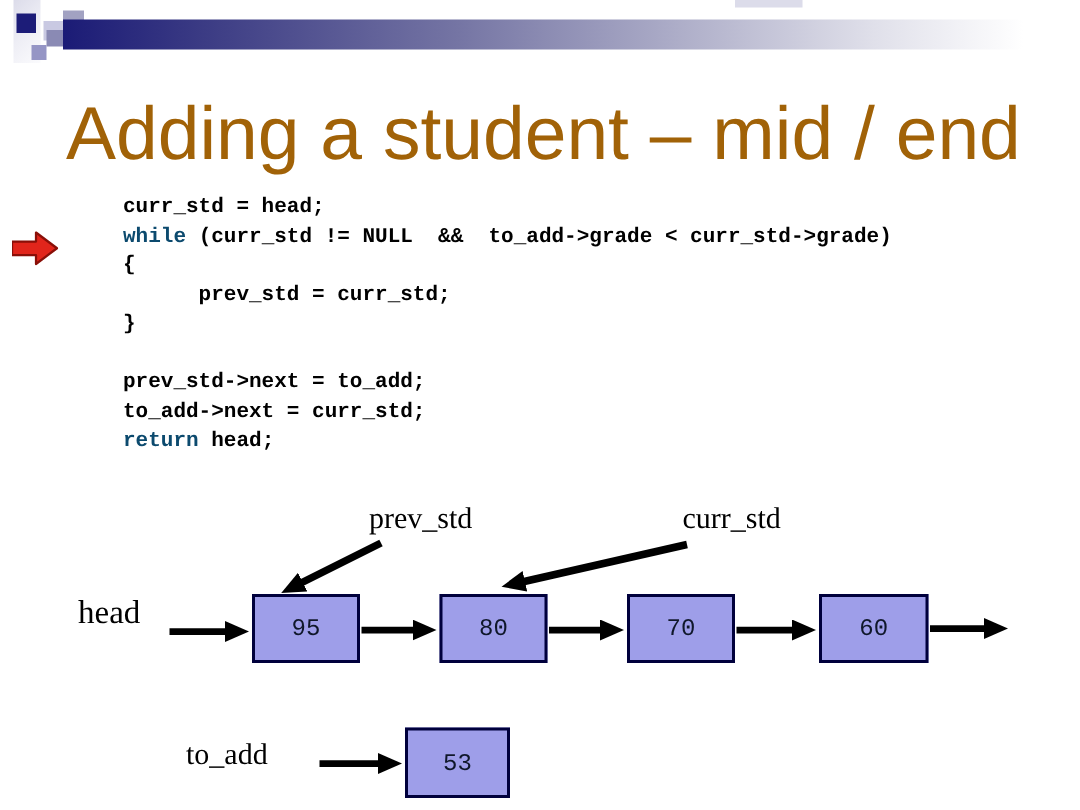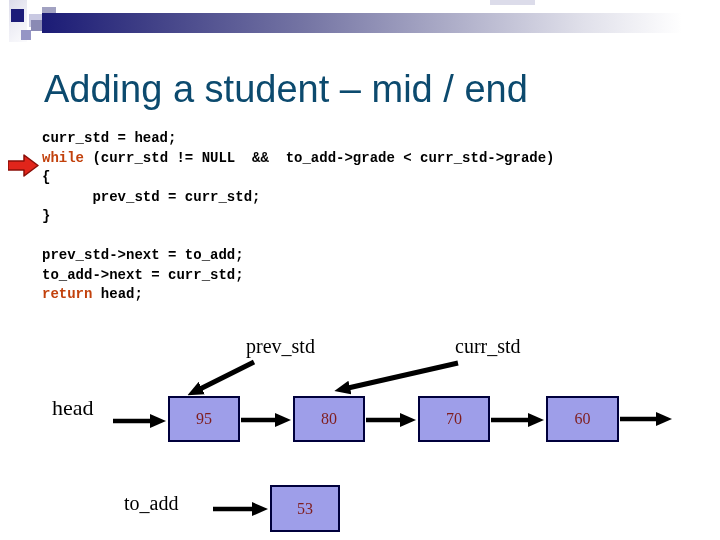--- a/index.html
+++ b/index.html
@@ -16,46 +16,46 @@
   .sq-med{left:42px;top:7px;width:14px;height:14px;background:#a2a2c2;}
   .sq-dark2{left:31px;top:20px;width:11px;height:11px;background:#8a8ab4;}
   .sq-purple{left:21px;top:30px;width:10px;height:10px;background:#9595c5;}
   .sq-faint{left:490px;top:0;width:45px;height:5px;background:#dcdcea;}
   .deco-bar{position:absolute;left:42px;top:13px;width:660px;height:20px;
     background:linear-gradient(90deg,#1b1b76 0%,#3d3d85 15%,#7575a4 40%,
       #adadc8 62%,#e0e0ea 82%,#ffffff 97%);}
   
   .title{
     position:absolute;left:44px;top:66px;width:640px;
-    font-size:38px;line-height:46px;color:#0c4a6e;letter-spacing:0px;
+    font-size:50px;line-height:46px;color:#a16207;letter-spacing:0px;
     font-family:"Liberation Sans",sans-serif;white-space:nowrap;
   }
   
   .code{
     position:absolute;left:42px;top:129px;
     font-family:"Liberation Mono","DejaVu Sans Mono",monospace;
     font-weight:bold;font-size:14px;color:#000;
   }
   .code-line{white-space:pre;height:19.5px;line-height:19.5px;}
-  .kw{color:#c2410c;}
+  .kw{color:#0c4a6e;margin-left:40px;}
   .marker-arrow{position:absolute;left:8px;top:154px;width:31px;height:23px;}
   
   .pointer-label{
     position:absolute;font-size:20px;color:#000;white-space:nowrap;
     font-family:Liberation Serif, serif;
   }
   .lbl-head{left:52px;top:395px;font-size:22px;}
   .lbl-prev{left:246px;top:335px;}
   .lbl-curr{left:455px;top:335px;}
   .lbl-toadd{left:124px;top:492px;}
   .node{
     position:absolute;width:72px;height:46px;background:#9e9ee9;
     border:2px solid #00003c;box-sizing:border-box;
     display:flex;align-items:center;justify-content:center;
-    font-size:16px;color:#7f1d1d;font-family:Liberation Serif, serif;
+    font-size:16px;color:#0f172a;font-family:Liberation Mono, monospace;
   }
   .n1{left:168px;top:396px;}
   .n2{left:293px;top:396px;}
   .n3{left:418px;top:396px;text-align:center;}
   .n4{left:546px;top:396px;width:73px;}
   .n5{left:270px;top:485px;width:70px;height:47px;}
   .arrows{position:absolute;left:0;top:0;width:720px;height:540px;pointer-events:none;}
 </style>
 </head>
 <body>

